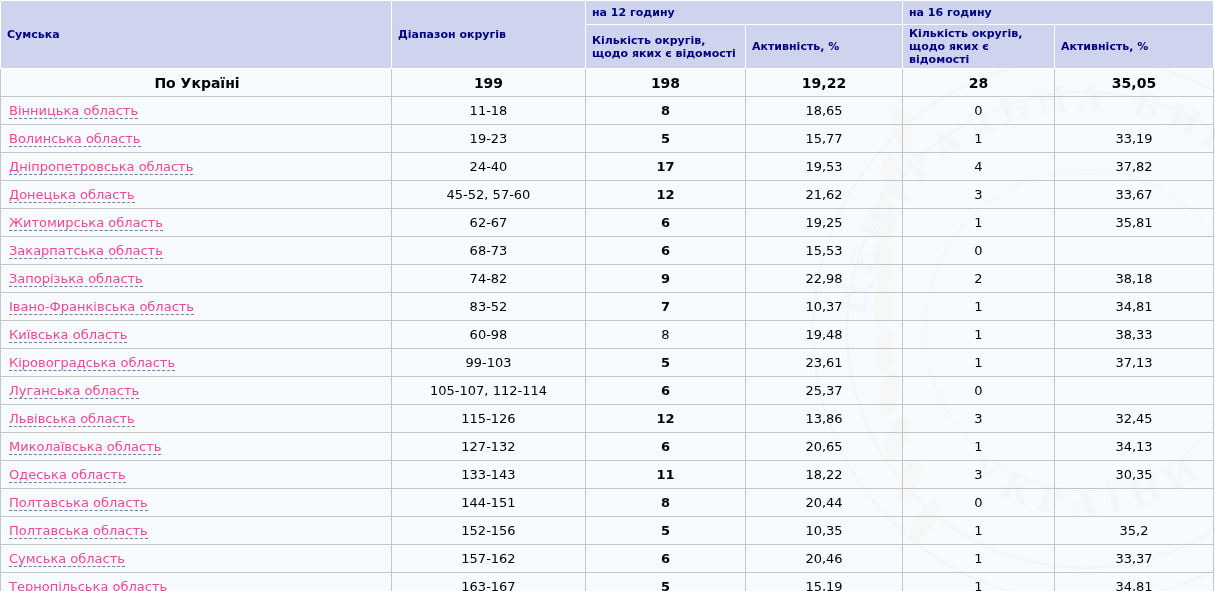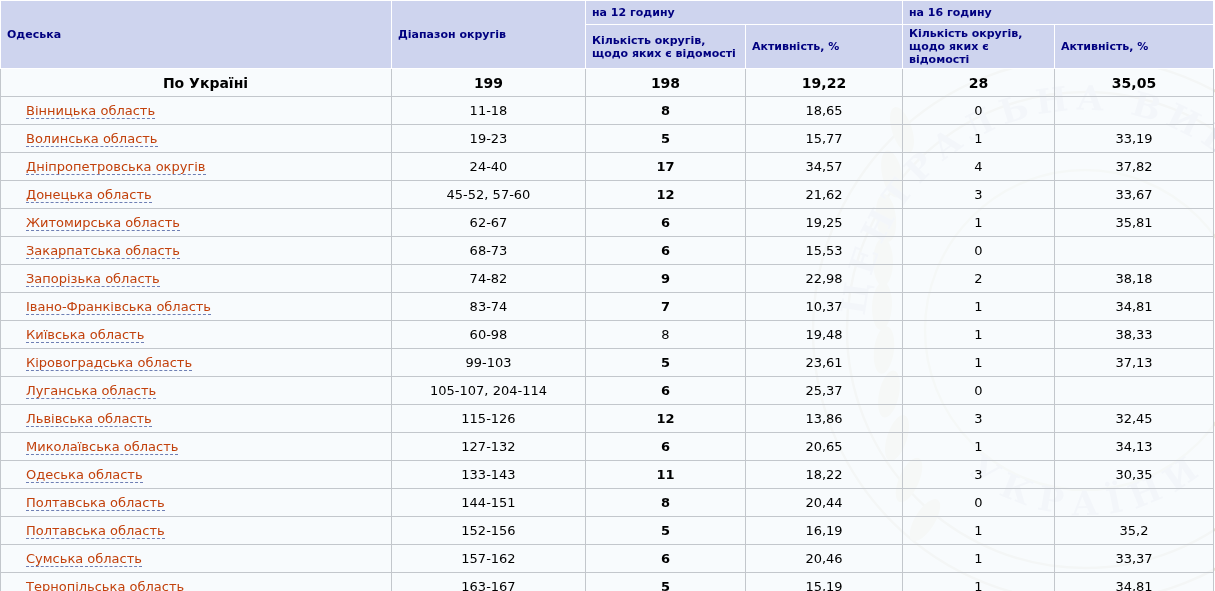--- a/index.html
+++ b/index.html
@@ -34,25 +34,25 @@
   .tbl tr.sub-row th{height:33px;margin-top:12px;}
   .tbl td{
     background:rgba(247,250,253,0.82);
     border:1px solid #c3c7cc;
     height:27px;
     padding:0 6px;
     font-size:13px;color:#000000;
     text-align:center;vertical-align:middle;
     white-space:nowrap;overflow:hidden;
   }
-  .tbl td.region{text-align:left;padding-left:25px;}
+  .tbl td.region{text-align:left;padding-left:8px;}
   .tbl tr.summary td{font-weight:bold;font-size:14px;}
   .tbl td.b{font-weight:bold;}
   a.region-link{
-    color:#c2410c;
+    color:#ec4899;
     text-decoration:none;
     border-bottom:1px dashed #6e7fb4;
     font-size:13px;
   }
 </style>
 </head>
 <body>
 
 <div class="page">
 
@@ -90,21 +90,21 @@
     <colgroup>
       <col style="width:391px">
         <col style="width:194px">
         <col style="width:160px">
       <col style="width:157px">
         <col style="width:152px">
         <col style="width:159px">
     </colgroup>
     <thead>
       <tr class="group-row">
-        <th rowspan="2">Одеська</th>
+        <th rowspan="2">Сумська</th>
         <th rowspan="2">Діапазон округів</th>
         <th colspan="2">на 12 годину</th>
         <th colspan="2">на 16 годину</th>
       </tr>
       <tr class="sub-row">
         <th>Кількість округів, щодо яких є відомості</th>
         <th>Активність, %</th>
         <th>Кількість округів, щодо яких є відомості</th>
         <th>Активність, %</th>
       </tr>
@@ -129,24 +129,24 @@
         </tr>
         <tr>
           <td class="region"><a class="region-link" href="#">Волинська область</a></td>
           <td>19-23</td>
           <td class="b">5</td>
           <td>15,77</td>
           <td>1</td>
           <td>33,19</td>
         </tr>
         <tr>
-          <td class="region"><a class="region-link" href="#">Дніпропетровська округів</a></td>
+          <td class="region"><a class="region-link" href="#">Дніпропетровська область</a></td>
           <td>24-40</td>
           <td class="b">17</td>
-          <td>34,57</td>
+          <td>19,53</td>
           <td>4</td>
           <td>37,82</td>
         </tr>
         <tr>
           <td class="region"><a class="region-link" href="#">Донецька область</a></td>
           <td>45-52, 57-60</td>
           <td class="b">12</td>
           <td>21,62</td>
           <td>3</td>
           <td>33,67</td>
@@ -170,21 +170,21 @@
         <tr>
           <td class="region"><a class="region-link" href="#">Запорізька область</a></td>
           <td>74-82</td>
           <td class="b">9</td>
           <td>22,98</td>
           <td>2</td>
           <td>38,18</td>
         </tr>
         <tr>
           <td class="region"><a class="region-link" href="#">Івано-Франківська область</a></td>
-          <td>83-74</td>
+          <td>83-52</td>
           <td class="b">7</td>
           <td>10,37</td>
           <td>1</td>
           <td>34,81</td>
         </tr>
         <tr>
           <td class="region"><a class="region-link" href="#">Київська область</a></td>
           <td>60-98</td>
           <td>8</td>
           <td>19,48</td>
@@ -194,21 +194,21 @@
         <tr>
           <td class="region"><a class="region-link" href="#">Кіровоградська область</a></td>
           <td>99-103</td>
           <td class="b">5</td>
           <td>23,61</td>
           <td>1</td>
           <td>37,13</td>
         </tr>
         <tr>
           <td class="region"><a class="region-link" href="#">Луганська область</a></td>
-          <td>105-107, 204-114</td>
+          <td>105-107, 112-114</td>
           <td class="b">6</td>
           <td>25,37</td>
           <td>0</td>
           <td></td>
         </tr>
         <tr>
           <td class="region"><a class="region-link" href="#">Львівська область</a></td>
           <td>115-126</td>
           <td class="b">12</td>
           <td>13,86</td>
@@ -236,21 +236,21 @@
           <td>144-151</td>
           <td class="b">8</td>
           <td>20,44</td>
           <td>0</td>
           <td></td>
         </tr>
         <tr>
           <td class="region"><a class="region-link" href="#">Полтавська область</a></td>
           <td>152-156</td>
           <td class="b">5</td>
-          <td>16,19</td>
+          <td>10,35</td>
           <td>1</td>
           <td>35,2</td>
         </tr>
         <tr>
           <td class="region"><a class="region-link" href="#">Сумська область</a></td>
           <td>157-162</td>
           <td class="b">6</td>
           <td>20,46</td>
           <td>1</td>
           <td>33,37</td>

